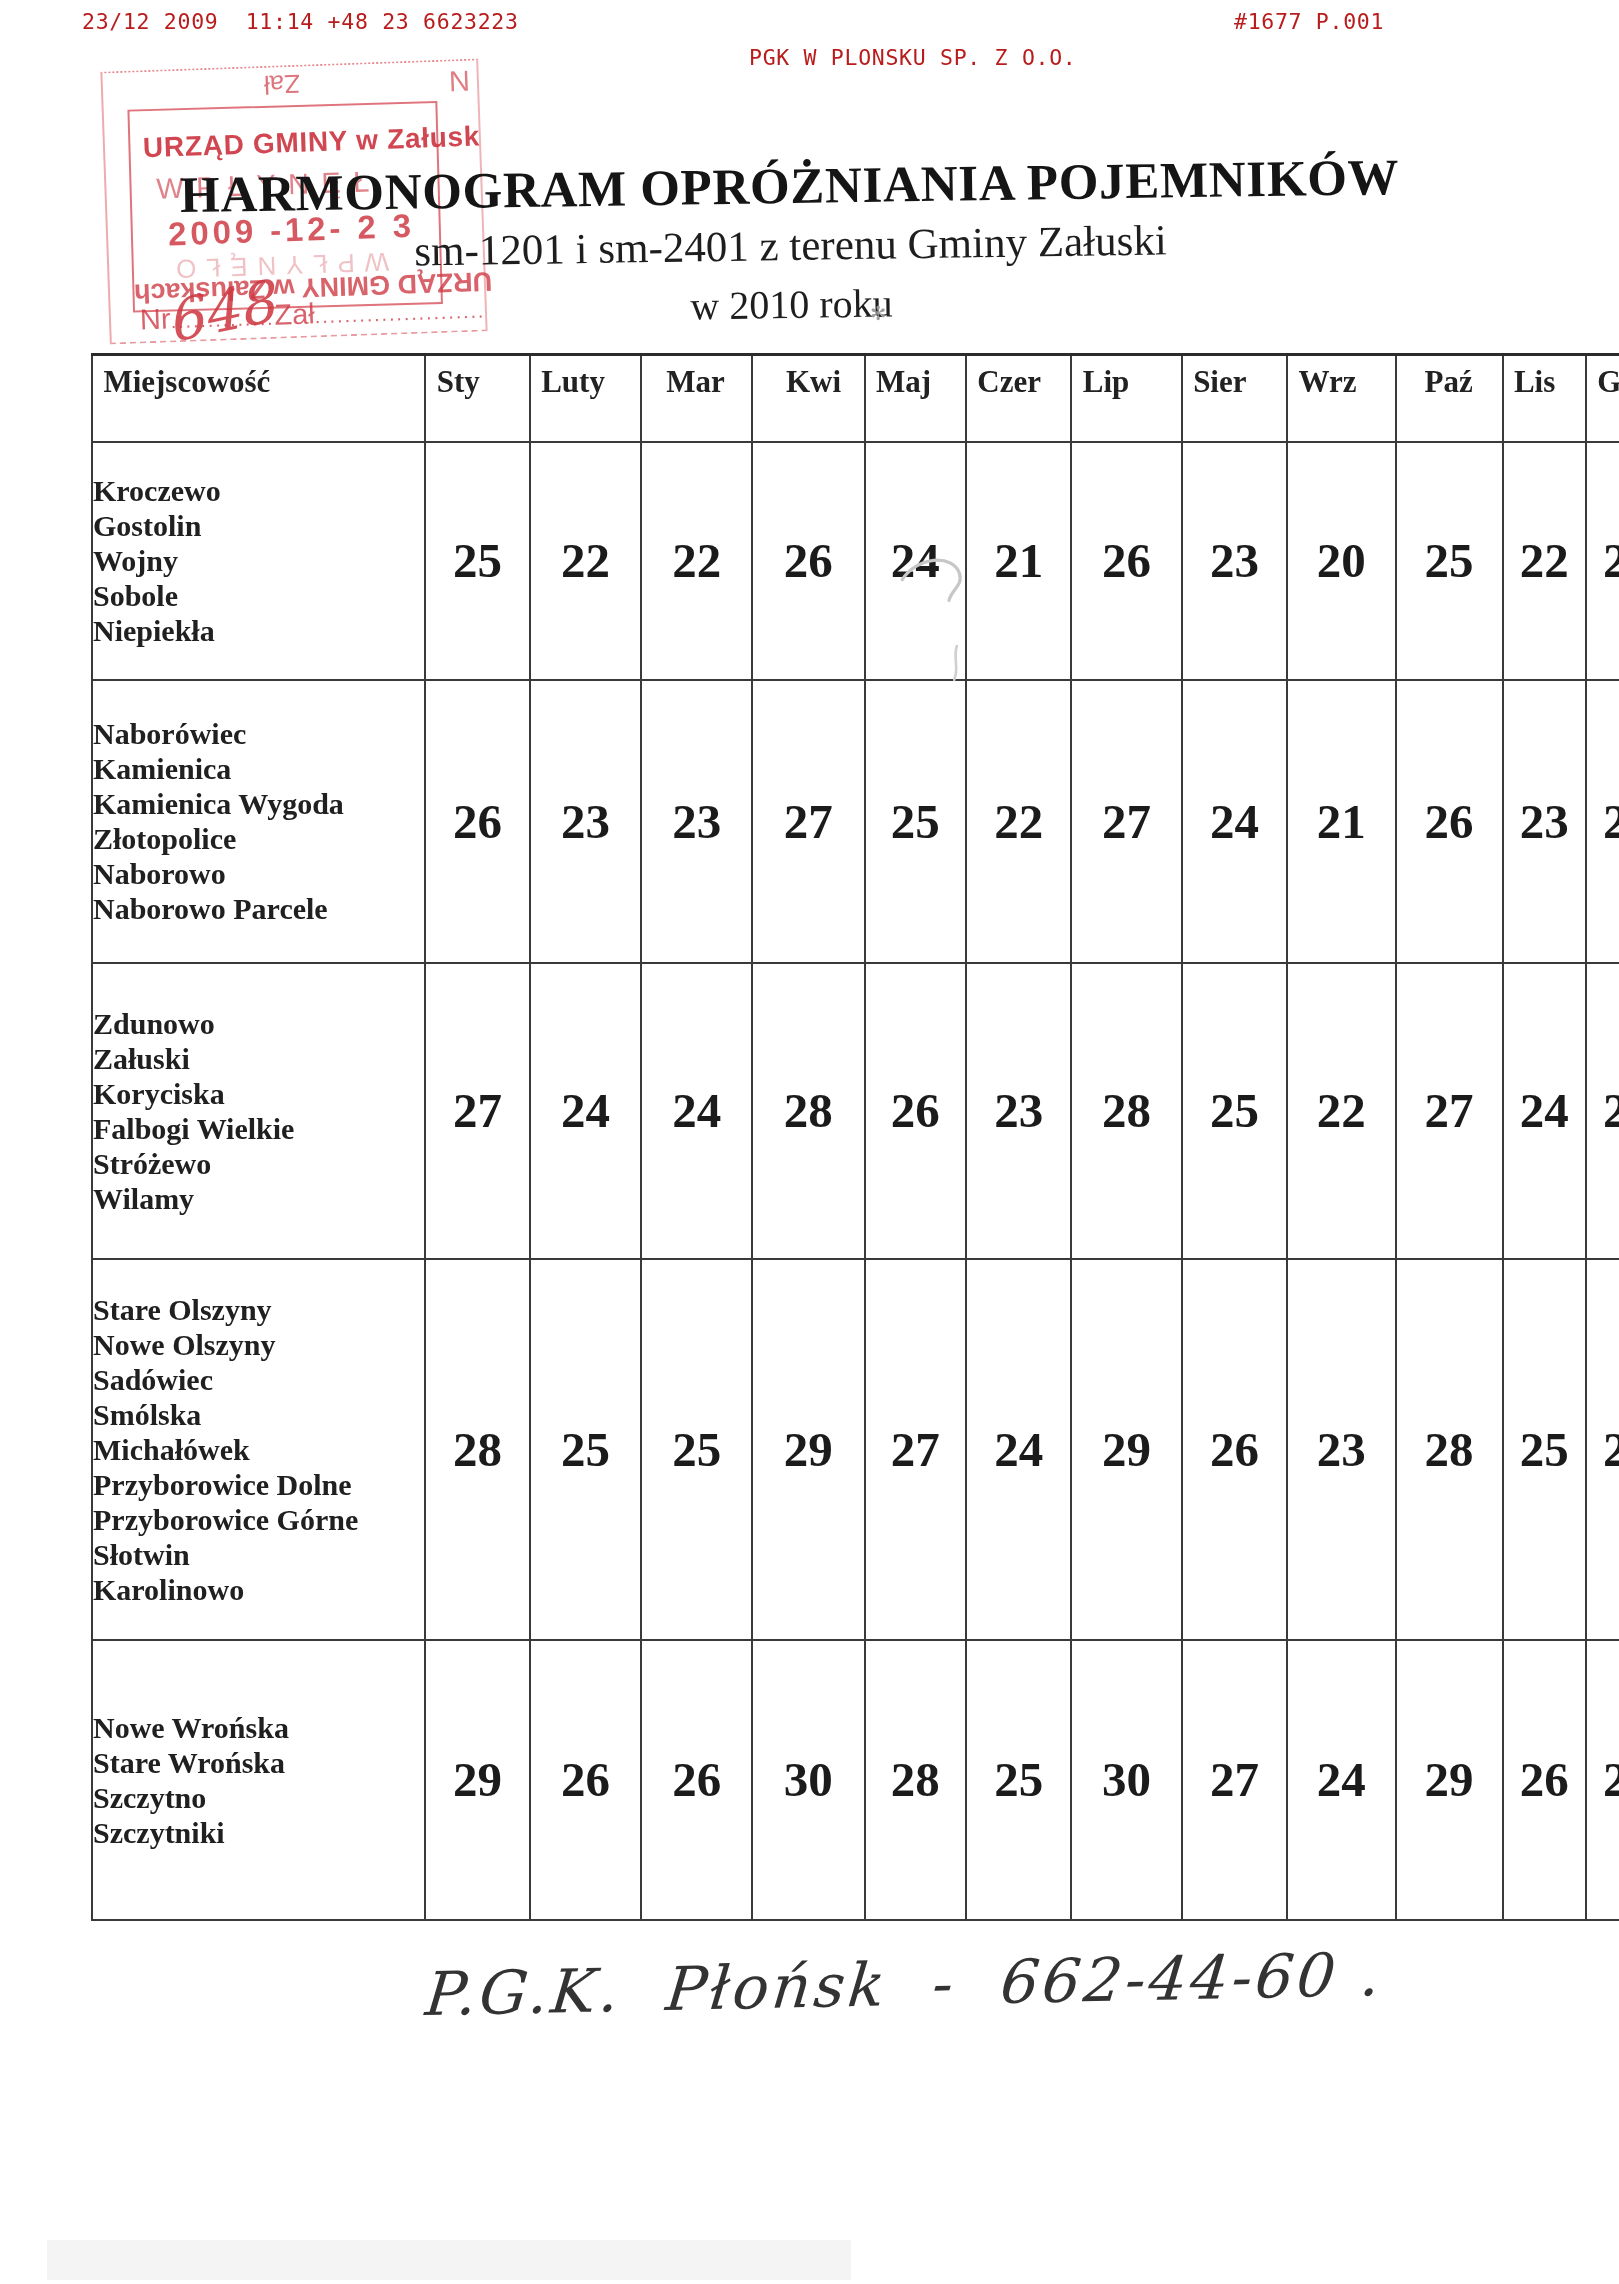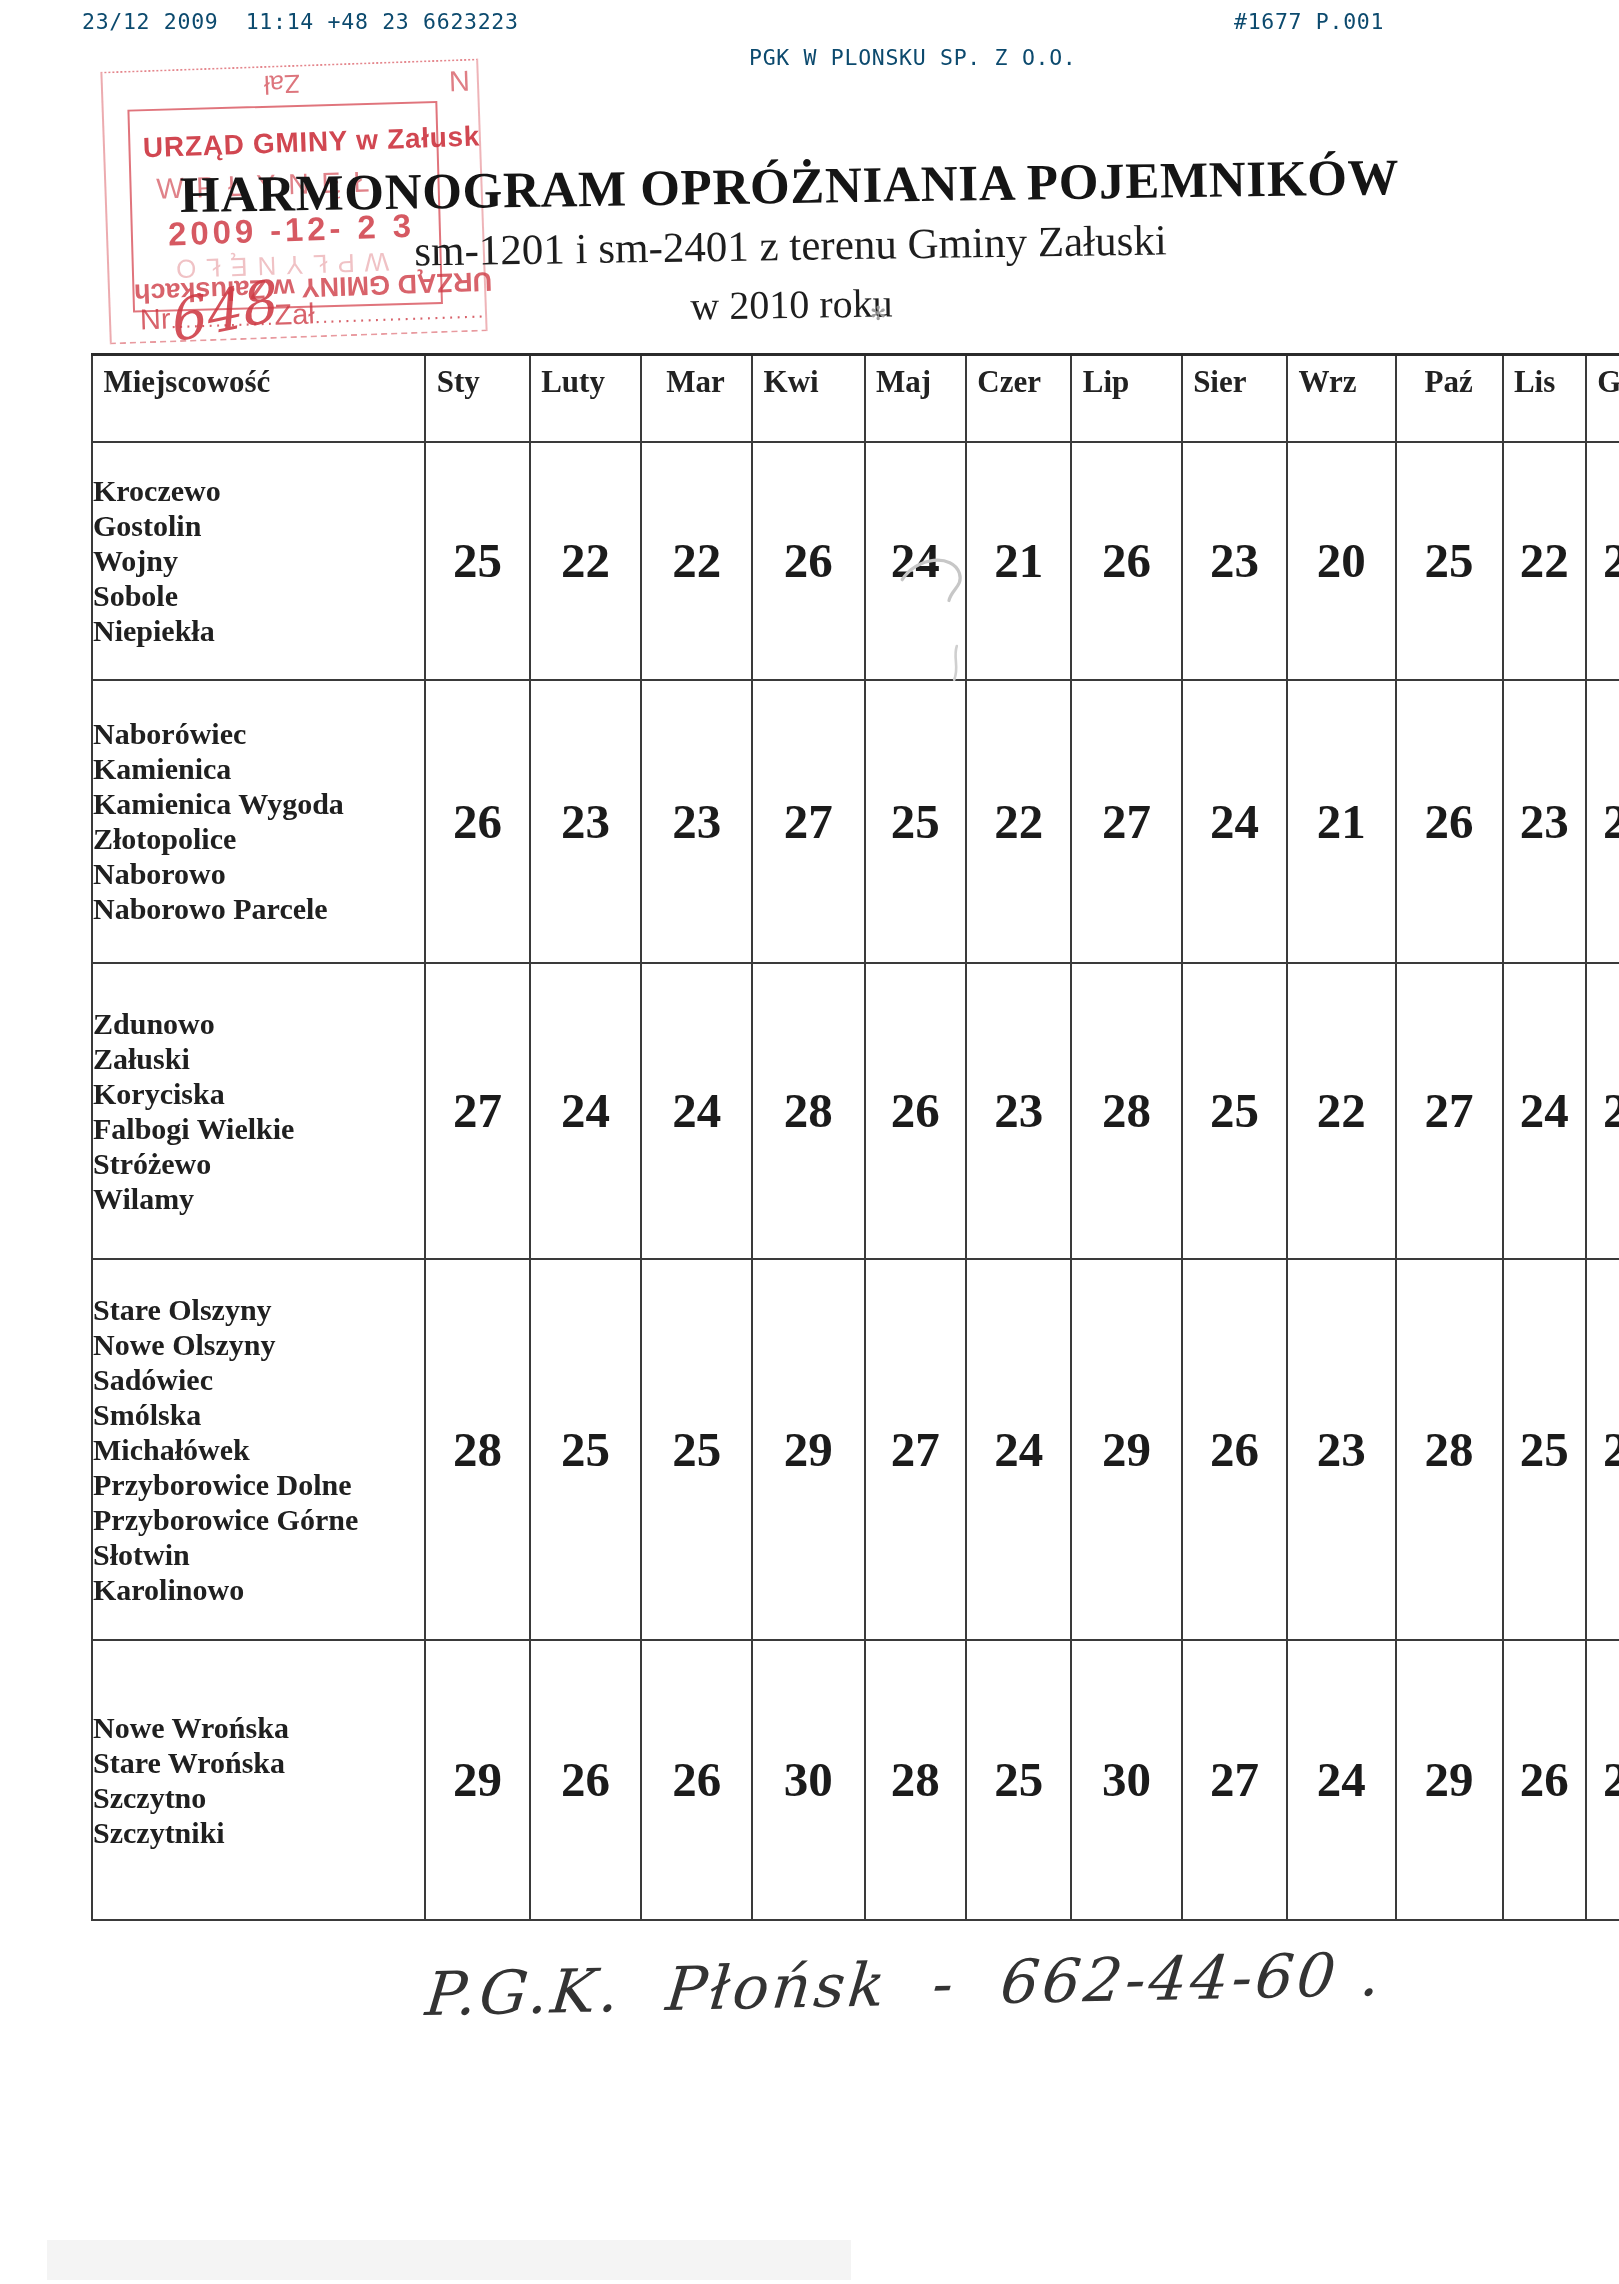--- a/index.html
+++ b/index.html
@@ -3,21 +3,21 @@
 <meta charset="utf-8">
 <style>
   html,body{margin:0;padding:0;background:#9a9a9a;}
   .page{
     position:relative; width:1619px; height:2284px; background:#ffffff;
     font-family:"Liberation Serif", serif; color:#1c1c1c; overflow:hidden;
   }
   
   .fax{
     position:absolute; top:9px; font-family:"DejaVu Sans Mono", monospace;
-    font-size:21.5px; letter-spacing:0.7px; color:#0c4a6e; white-space:pre;
+    font-size:21.5px; letter-spacing:0.7px; color:#b91c1c; white-space:pre;
   }
   .fax.l{left:82px;} .fax.c{left:749px;margin-top:36px;} .fax.r{left:1234px;}
   
   .stamp{
     position:absolute; left:105px; top:65px; width:378px; height:273px;
     transform:rotate(-2deg); z-index:1; font-family:"Liberation Sans", sans-serif;
   }
   .stamp .outer{
     position:absolute; inset:0;
     border-left:2px solid rgba(214,70,80,.45);
@@ -62,21 +62,21 @@
   table.sched{border:2.6px solid #2b2b2b;}
   table.sched thead tr{height:87px;}
   table.sched th{
     vertical-align:top; text-align:left; padding:7.8px 0 0 10.4px;
     font-size:31px; font-weight:bold; color:#222; border-top:3.3px solid #2b2b2b;
   }
   table.sched th:nth-child(1){width:321px;}
   table.sched th:nth-child(2){width:92px;margin-top:32px;}
   table.sched th:nth-child(3){width:99px;}
   table.sched th:nth-child(4){width:85px;padding-left:24px;}
-  table.sched th:nth-child(5){width:100px;}
+  table.sched th:nth-child(5){width:100px;text-align:center;}
   table.sched th:nth-child(6){width:89px;}
   table.sched th:nth-child(7){width:93px;}
   table.sched th:nth-child(8){width:98px;}
   table.sched th:nth-child(9){width:93px;}
   table.sched th:nth-child(10){width:96px;}
   table.sched th:nth-child(11){width:77px;padding-left:28px;}
   table.sched th:nth-child(12){width:71px;}
   table.sched th:nth-child(13){width:71px;}
   td.places{
     vertical-align:middle; padding-left:9px;

